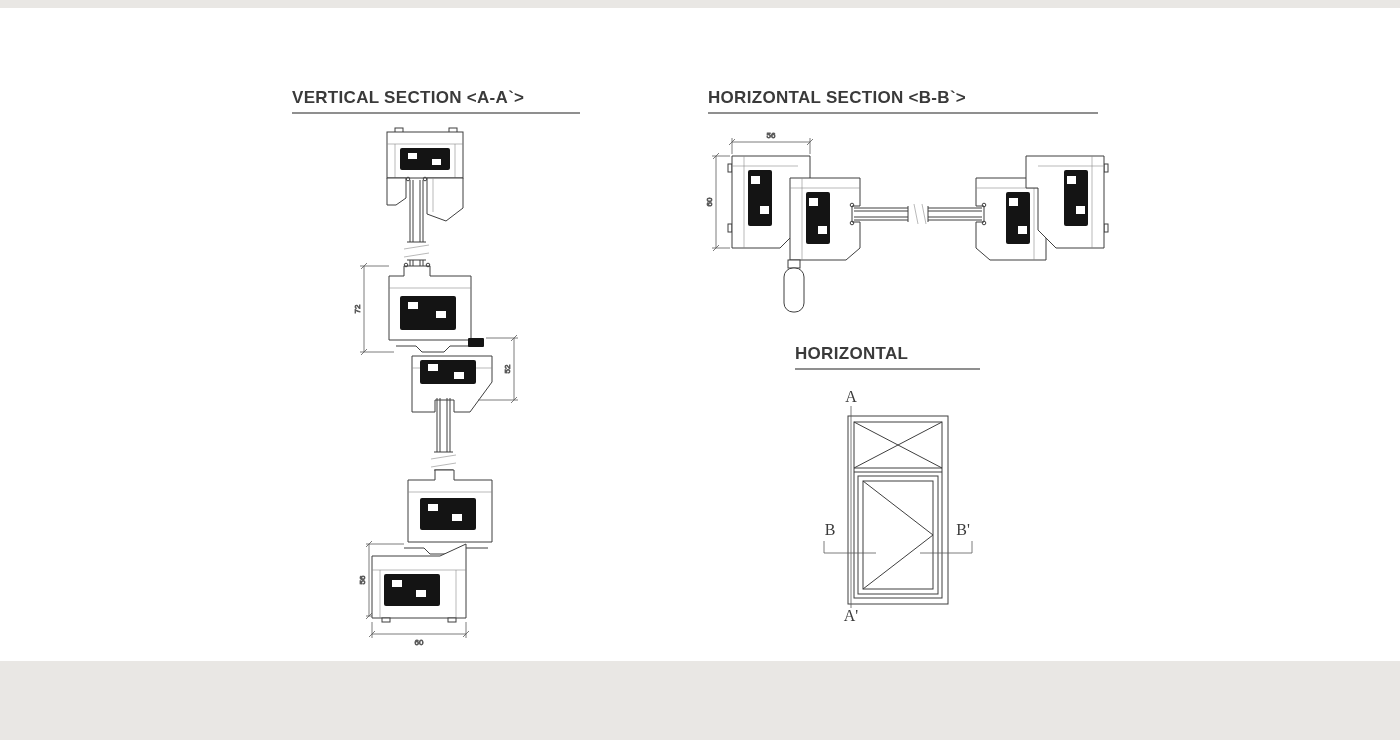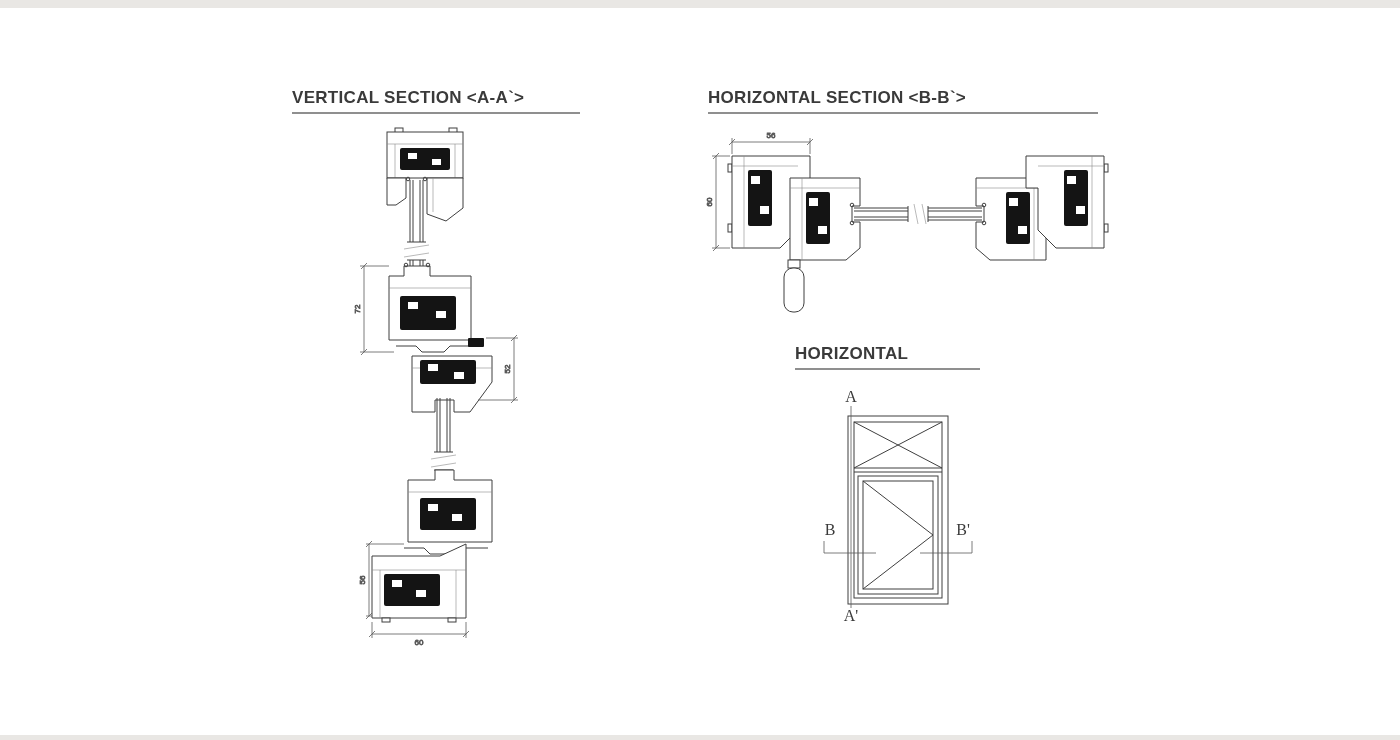--- a/index.html
+++ b/index.html
@@ -4,21 +4,21 @@
 <style>
   * { margin:0; padding:0; box-sizing:border-box; }
   html,body { width:1400px; height:740px; }
   body {
     position:relative;
     background:#e9e7e4;
     font-family:"Liberation Sans", sans-serif;
     overflow:hidden;
   }
   .canvas {
-    position:absolute; left:0; top:8px; width:1400px; height:727px;
+    position:absolute; left:0; top:8px; width:1400px; height:653px;
     background:#ffffff;
   }
   .title {
     position:absolute;
     font-size:17px; font-weight:700; color:#3a3a3a;
     letter-spacing:.3px; white-space:nowrap;
   }
   .rule { position:absolute; height:2px; background:#8f8f8f; }
   svg.drawing { position:absolute; overflow:visible; }
 

